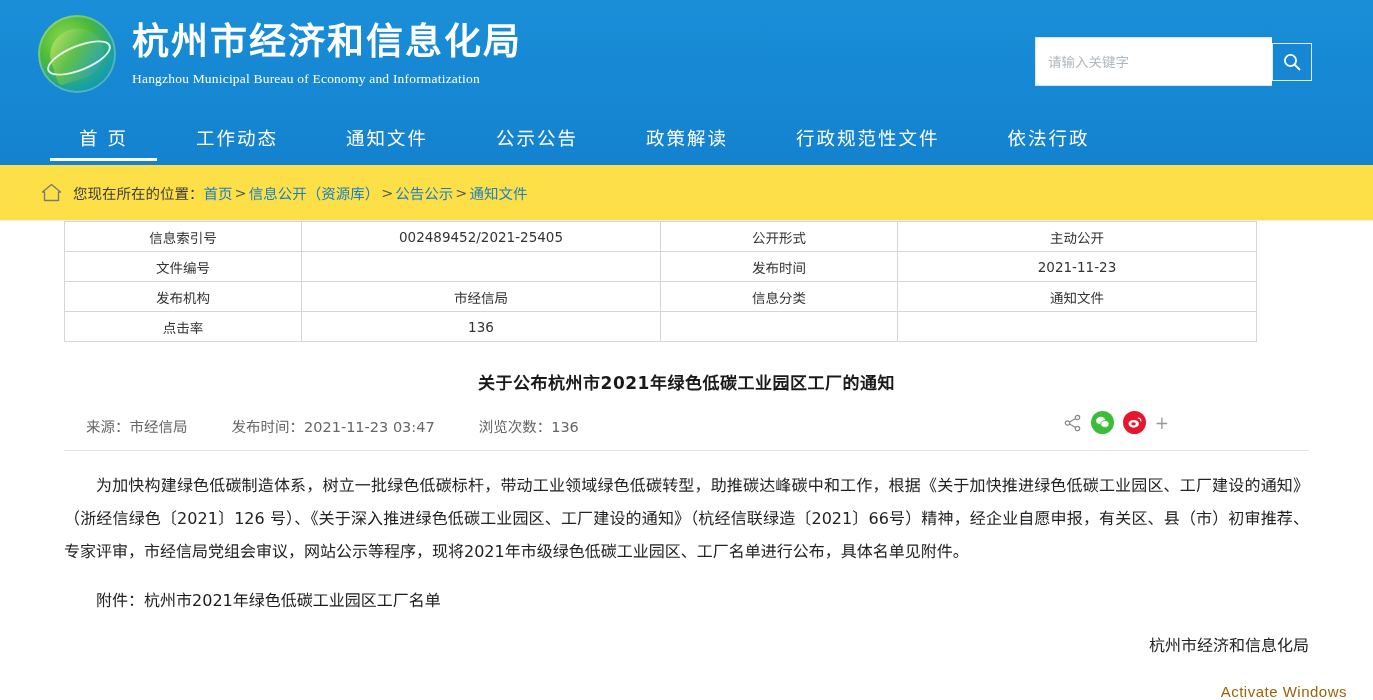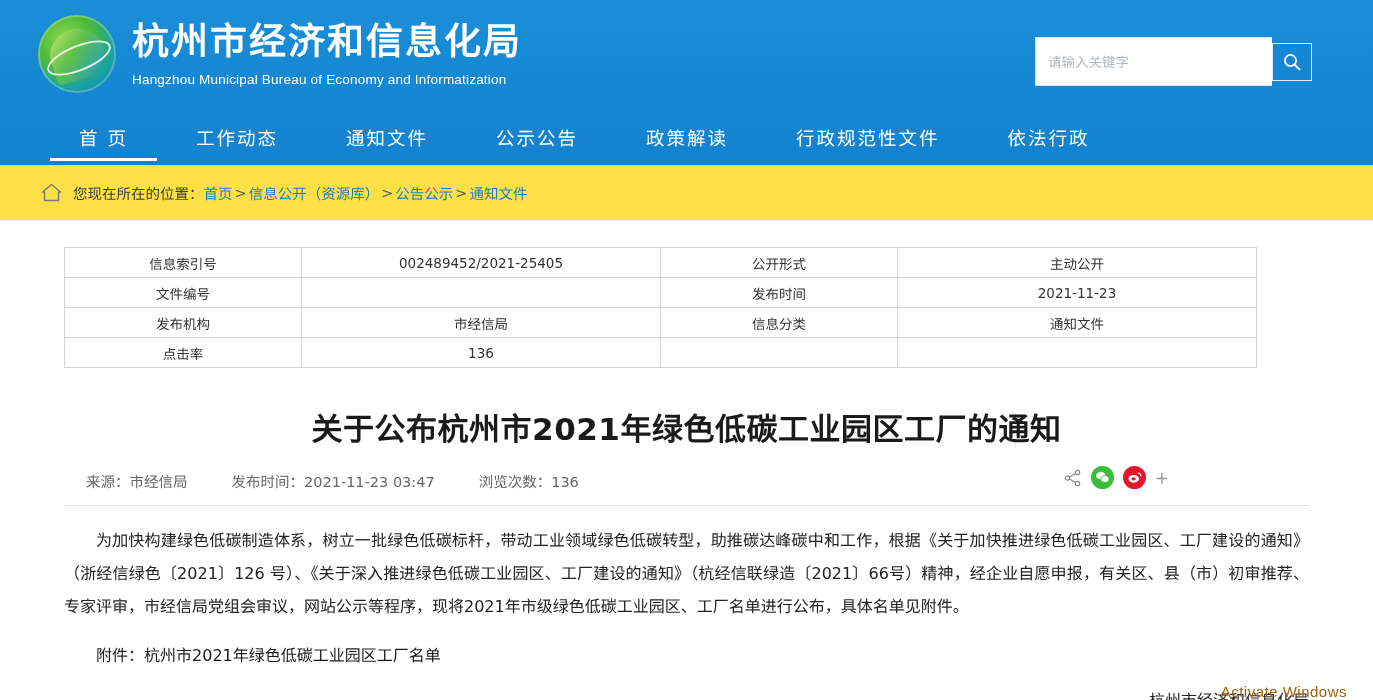--- a/index.html
+++ b/index.html
@@ -55,21 +55,21 @@
     font-size: 37px;
     font-weight: bold;
     letter-spacing: 2px;
     font-family: "DejaVu Sans", "Liberation Sans", sans-serif;
     line-height: 1.15;
   }
   .logo-en {
     font-size: 13.5px;
     letter-spacing: 0.2px;
     margin-top: 8px;
-    font-family: Liberation Sans, sans-serif;
+    font-family: Liberation Serif, serif;
   }
 
   .search-box {
     position: absolute;
     right: 61px;
     top: 37px;
     display: flex;
     align-items: center;
   }
   .search-input {
@@ -145,42 +145,41 @@
   .bc-sep { color: #555; margin: 0 2px; }
 
   
   .content {
     width: 1373px;
     padding: 0 64px;
   }
 
   table.meta {
     width: 1184px;
-    margin-top: 26px;
     border-collapse: collapse;
     table-layout: fixed;
     font-family: "DejaVu Sans", "Liberation Sans", sans-serif;
   }
   table.meta td {
     border: 1px solid #d6d6d6;
     height: 30px;
     font-size: 13.5px;
     color: #333;
     text-align: center;
     padding: 0 6px;
   }
   table.meta td.k { background: #fff; width: 237px; }
   table.meta td.v { background: #fff; width: 359px; }
 
   .doc-title {
     text-align: center;
-    font-size: 31px;
+    font-size: 17px;
     font-weight: bold;
     color: #1a1a1a;
-    margin-top: 36px;
+    margin-top: 27px;
     letter-spacing: 0.5px;
     font-family: "DejaVu Sans", "Liberation Sans", sans-serif;
   }
 
   .doc-subbar {
     margin-top: 21px;
     display: flex;
     align-items: center;
     justify-content: flex-start;
     position: relative;

